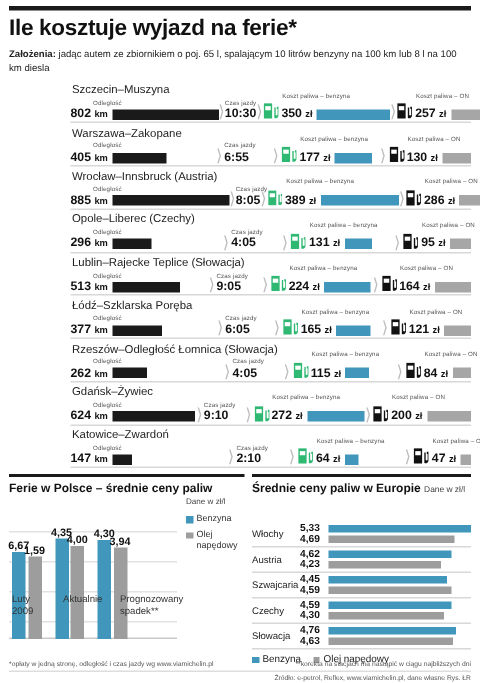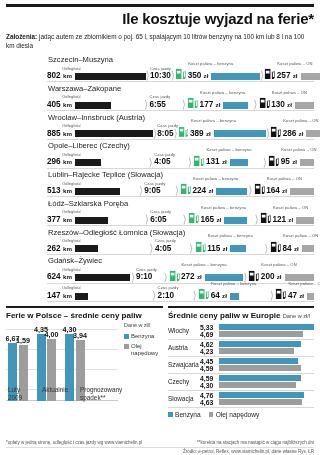--- a/index.html
+++ b/index.html
@@ -7,21 +7,21 @@
     width:320px;height:455px;background:#ffffff;
     font-family:"Liberation Sans", sans-serif;
     color:#1a1a1a;overflow:hidden;
   }
   .page{width:320px;height:455px;position:relative;box-sizing:border-box;padding:0 6px;}
 
   .top-rule{height:3px;background:#1a1a1a;margin:4px 0 4px 0;}
 
   .title{
     font-size:15px;font-weight:bold;letter-spacing:-0.2px;
-    line-height:1.1;margin:0 0 4px 0;color:#111;text-align:right;
+    line-height:1.1;margin:0 0 4px 0;color:#111;
   }
   .assump{font-size:6.4px;line-height:1.45;margin:0 0 5px 0;color:#222;}
   .assump b{font-weight:bold;}
 
   
   .routes{margin-top:1px;}
   .route{border-bottom:1px solid #d8d8d8;padding-bottom:1px;margin-bottom:1.5px;margin-left:41px;}
   .route-name{font-size:7.6px;color:#222;line-height:1.35;padding-left:1px;}
   .route-cells{display:flex;align-items:flex-end;height:15px;}
 
@@ -49,21 +49,21 @@
   }
 
   .icon-fuel{width:11px;height:13px;margin-right:1.5px;align-self:flex-end;}
 
   
   .panels{display:flex;margin-top:4px;gap:5px;}
   .panel{position:relative;}
   .panel-l{width:160px;}
   .panel-r{width:148px;}
   .panel-rule{height:2px;background:#1a1a1a;margin-bottom:3px;}
-  .panel-title{font-size:8px;font-weight:bold;color:#111;line-height:1.2;margin-bottom:2px;}
+  .panel-title{font-size:8px;font-weight:bold;color:#111;line-height:1.2;margin-bottom:17px;}
   .panel-title .unit{font-size:5.6px;font-weight:normal;color:#444;}
   .dane{font-size:5.2px;color:#444;}
 
   
   .colchart{position:relative;height:78px;width:112px;margin-top:1px;}
   .gridline{position:absolute;left:0;right:0;height:1px;background:#e2e2e2;}
   .cols{position:absolute;left:2px;right:0;bottom:0;top:0;display:flex;align-items:flex-end;}
   .grp{display:flex;align-items:flex-end;gap:1.5px;margin-right:9px;position:relative;}
   .col{width:9px;position:relative;}
   .col.b{background:#4096bb;}
@@ -407,20 +407,21 @@
               <rect x="1" y="2" width="6" height="11" fill="#111"></rect>
               <rect x="2" y="4" width="4" height="3" fill="#fff"></rect>
               <path d="M8 5h1.6v5.5a1 1 0 0 0 1.4 0V6h-.6V4.5h1.2V11a2 2 0 0 1-3 1.6V5z" fill="#111"></path>
             </svg>
       <span class="val">200 <span class="u">zł</span></span>
       <span class="bar bar-on" style="width:29.4px"></span>
     </div>
   </div>
 </div>
 <div class="route">
+  <div class="route-name">Katowice–Zwardoń</div>
   <div class="route-cells">
     <div class="cell cell-dist">
       <span class="micro micro-ind">Odległość</span>
       <span class="val">147 <span class="u">km</span></span>
       <span class="bar bar-dist" style="width:13.0px"></span>
     </div>
     <div class="chev">⟩</div>
     <div class="cell cell-time">
       <span class="micro">Czas jazdy</span>
       <span class="val">2:10</span>

